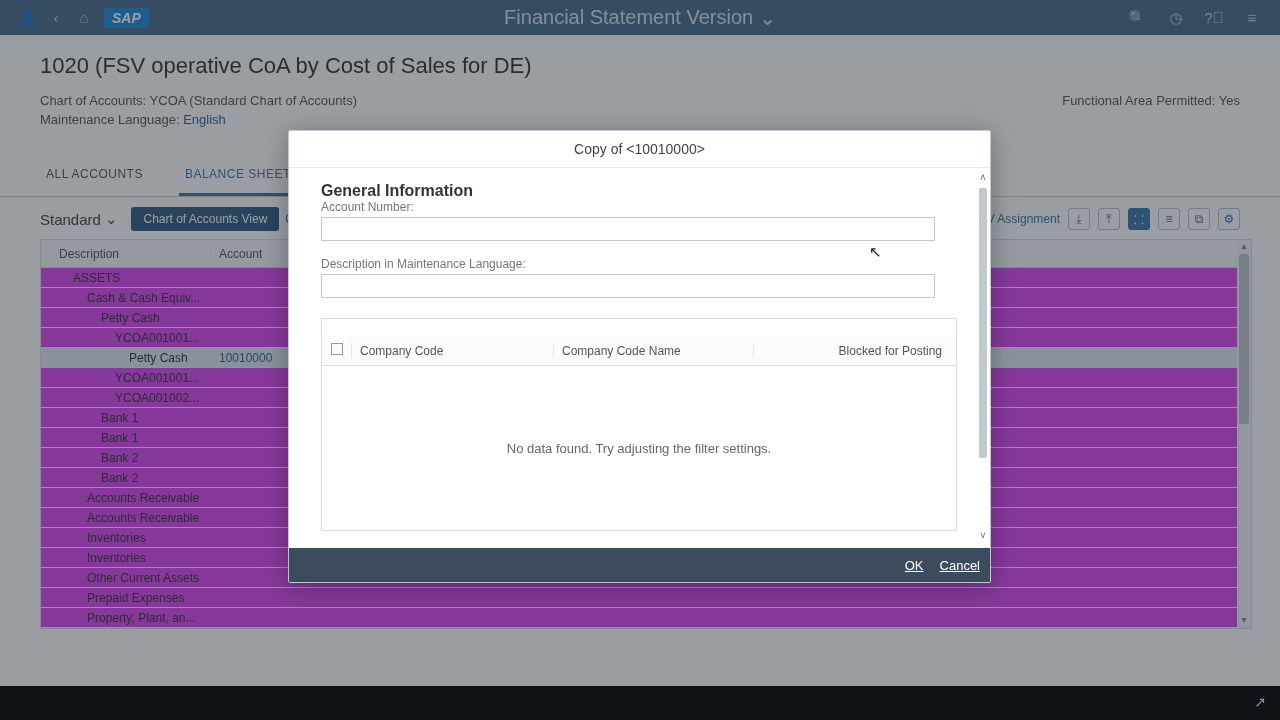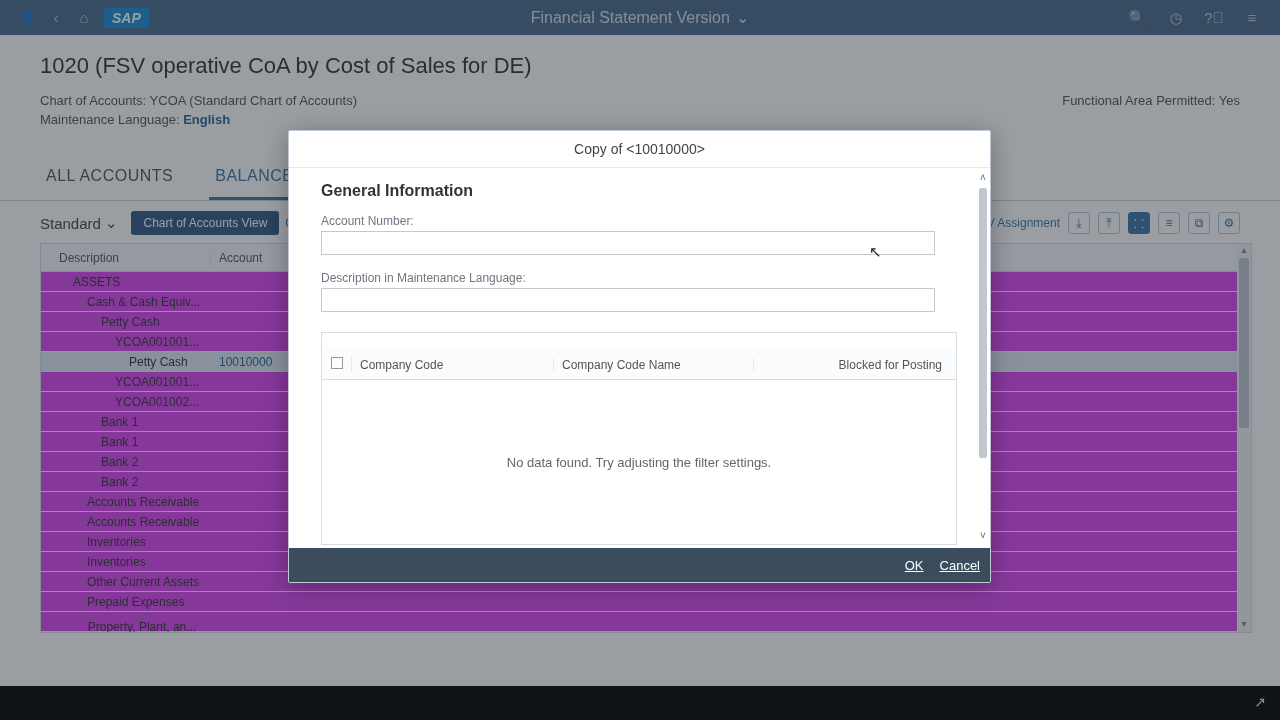--- a/index.html
+++ b/index.html
@@ -2,33 +2,33 @@
 <html><head>
 <meta charset="utf-8">
 <style>
 * { box-sizing: border-box; margin: 0; padding: 0; }
 body { font-family: Arial, sans-serif; font-size: 13px; background: #fff; color: #333; width: 1280px; height: 720px; overflow: hidden; position: relative; }
 
 
 .shell-header { height: 35px; background: #4a6b8a; display: flex; align-items: center; padding: 0 14px; color: #cfd9e3; position: relative; }
 .shell-header .hicon { width: 28px; text-align: center; font-size: 15px; cursor: pointer; opacity: 0.85; }
 .sap-logo { background: #1a8dd8; color: #fff; padding: 2px 8px; font-weight: bold; font-style: italic; font-size: 14px; margin-left: 6px; border-radius: 1px;}
-.shell-title { position: absolute; left: 50%; transform: translateX(-50%); font-size: 16px; color: #d9e1ea; display: flex; align-items: center; gap: 6px; }
+.shell-title { position: absolute; left: 50%; transform: translateX(-50%); font-size: 20px; color: #d9e1ea; display: flex; align-items: center; gap: 6px; }
 .shell-right { margin-left: auto; display: flex; align-items: center; gap: 10px; }
 
 
 .page-header { padding: 18px 40px 6px 40px; }
 .page-title { font-size: 22px; color: #333; font-weight: normal; margin-bottom: 14px; }
 .meta-row { display: flex; font-size: 13px; color: #555; margin-bottom: 4px; }
 .meta-right { margin-left: auto; }
-.meta-link { color: #2a6496; font-weight: bold; }
+.meta-link { color: #2a6496; }
 
 
 .tabs { display: flex; border-bottom: 1px solid #ccc; padding: 0 40px; margin-top: 18px; }
-.tab { padding: 12px 6px; margin-right: 30px; font-size: 16px; color: #555; letter-spacing: 0.5px; cursor: pointer; }
+.tab { padding: 12px 6px; margin-right: 30px; font-size: 12px; color: #555; letter-spacing: 0.5px; cursor: pointer; }
 .tab.active { color: #3b75a8; border-bottom: 3px solid #3b75a8; }
 
 
 .toolbar { display: flex; align-items: center; padding: 10px 40px 8px 40px; font-size: 13px; }
 .standard-dd { font-size: 15px; color: #444; margin-right: 14px; display: flex; align-items: center; gap: 4px; }
 .pill { background: #2f5a82; color: #fff; padding: 5px 12px; border-radius: 3px; font-size: 12px; margin-right: 6px; }
 .toolbar-right { margin-left: auto; display: flex; align-items: center; gap: 8px; color: #3b75a8; font-size: 12px; }
 .ticon { width: 22px; height: 22px; border: 1px solid #b9c5d0; border-radius: 3px; display: flex; align-items: center; justify-content: center; font-size: 12px; color: #3b75a8; cursor: pointer;}
 .ticon.active { background: #3b75a8; color: #fff; border-color: #3b75a8; }
 
@@ -47,21 +47,21 @@
 .arrow.right::before { content: "›"; }
 .vscroll { position: absolute; right: 0; top: 0; bottom: 0; width: 14px; background: #f1f3f6; }
 .vscroll .thumb { position: absolute; width: 10px; left: 2px; background: #c0c8d0; border-radius: 2px; }
 .vscroll .arr { width: 14px; height: 14px; font-size: 10px; color: #888; text-align: center; position: absolute;}
 
 
 .overlay { position: absolute; inset: 0; background: rgba(30,40,50,0.45); }
 .dialog { position: absolute; left: 288px; top: 130px; width: 703px; background: #fff; border: 1px solid #bfc9d3; border-radius: 2px; box-shadow: 0 4px 24px rgba(0,0,0,.3); display: flex; flex-direction: column; }
 .dlg-title { text-align: center; padding: 10px; font-size: 14px; color: #444; border-bottom: 1px solid #e6e9ec; }
 .dlg-body { padding: 14px 32px 10px 32px; height: 380px; position: relative; overflow: hidden;}
-.dlg-section { font-size: 16px; color: #333; font-weight: 600; margin-bottom: 14px; }
+.dlg-section { font-size: 16px; color: #333; font-weight: 600; }
 .field-lbl { font-size: 12px; color: #6f7680; margin-bottom: 3px; }
 .field-in { width: 614px; height: 24px; border: 1px solid #c0c8d0; margin-bottom: 16px; padding: 0 6px; font-size: 13px;}
 .grid { border: 1px solid #d8dde3; width: 636px; margin-top: 4px;}
 .ghead { display: flex; border-bottom: 1px solid #d8dde3; background: #fbfcfd; height: 30px; align-items: center; font-size: 12px; color: #555; margin-top: 17px;}
 .gc-chk { width: 30px; text-align: center; border-right: 1px solid #e6e9ec;}
 .gc1 { width: 202px; padding-left: 8px; border-right: 1px solid #e6e9ec;}
 .gc2 { width: 200px; padding-left: 8px; border-right: 1px solid #e6e9ec;}
 .gc3 { flex: 1; text-align: right; padding-right: 14px;}
 .gbody { height: 164px; display: flex; align-items: center; justify-content: center; color: #666; font-size: 13px; text-align: center;}
 .dlg-scroll { position: absolute; right: 0; top: 4px; bottom: 4px; width: 14px; }
@@ -251,21 +251,21 @@
         <div class="cell-acct"></div>
       </div>
       <div class="trow">
         <div class="cell-desc" style="padding-left: 32px;">
           <span class="arrow right"></span>
           <span>Prepaid Expenses</span>
         </div>
         <div class="cell-acct"></div>
       </div>
       <div class="trow">
-        <div class="cell-desc" style="padding-left: 32px; flex-direction: column;">
+        <div class="cell-desc" style="padding-left: 32px;">
           <span class="arrow right"></span>
           <span>Property, Plant, an...</span>
         </div>
         <div class="cell-acct"></div>
       </div>
     </div>
   <div class="vscroll">
     <div class="arr" style="top:0">▴</div>
     <div class="thumb" style="top:14px;height:170px;"></div>
     <div class="arr" style="bottom:0">▾</div>

